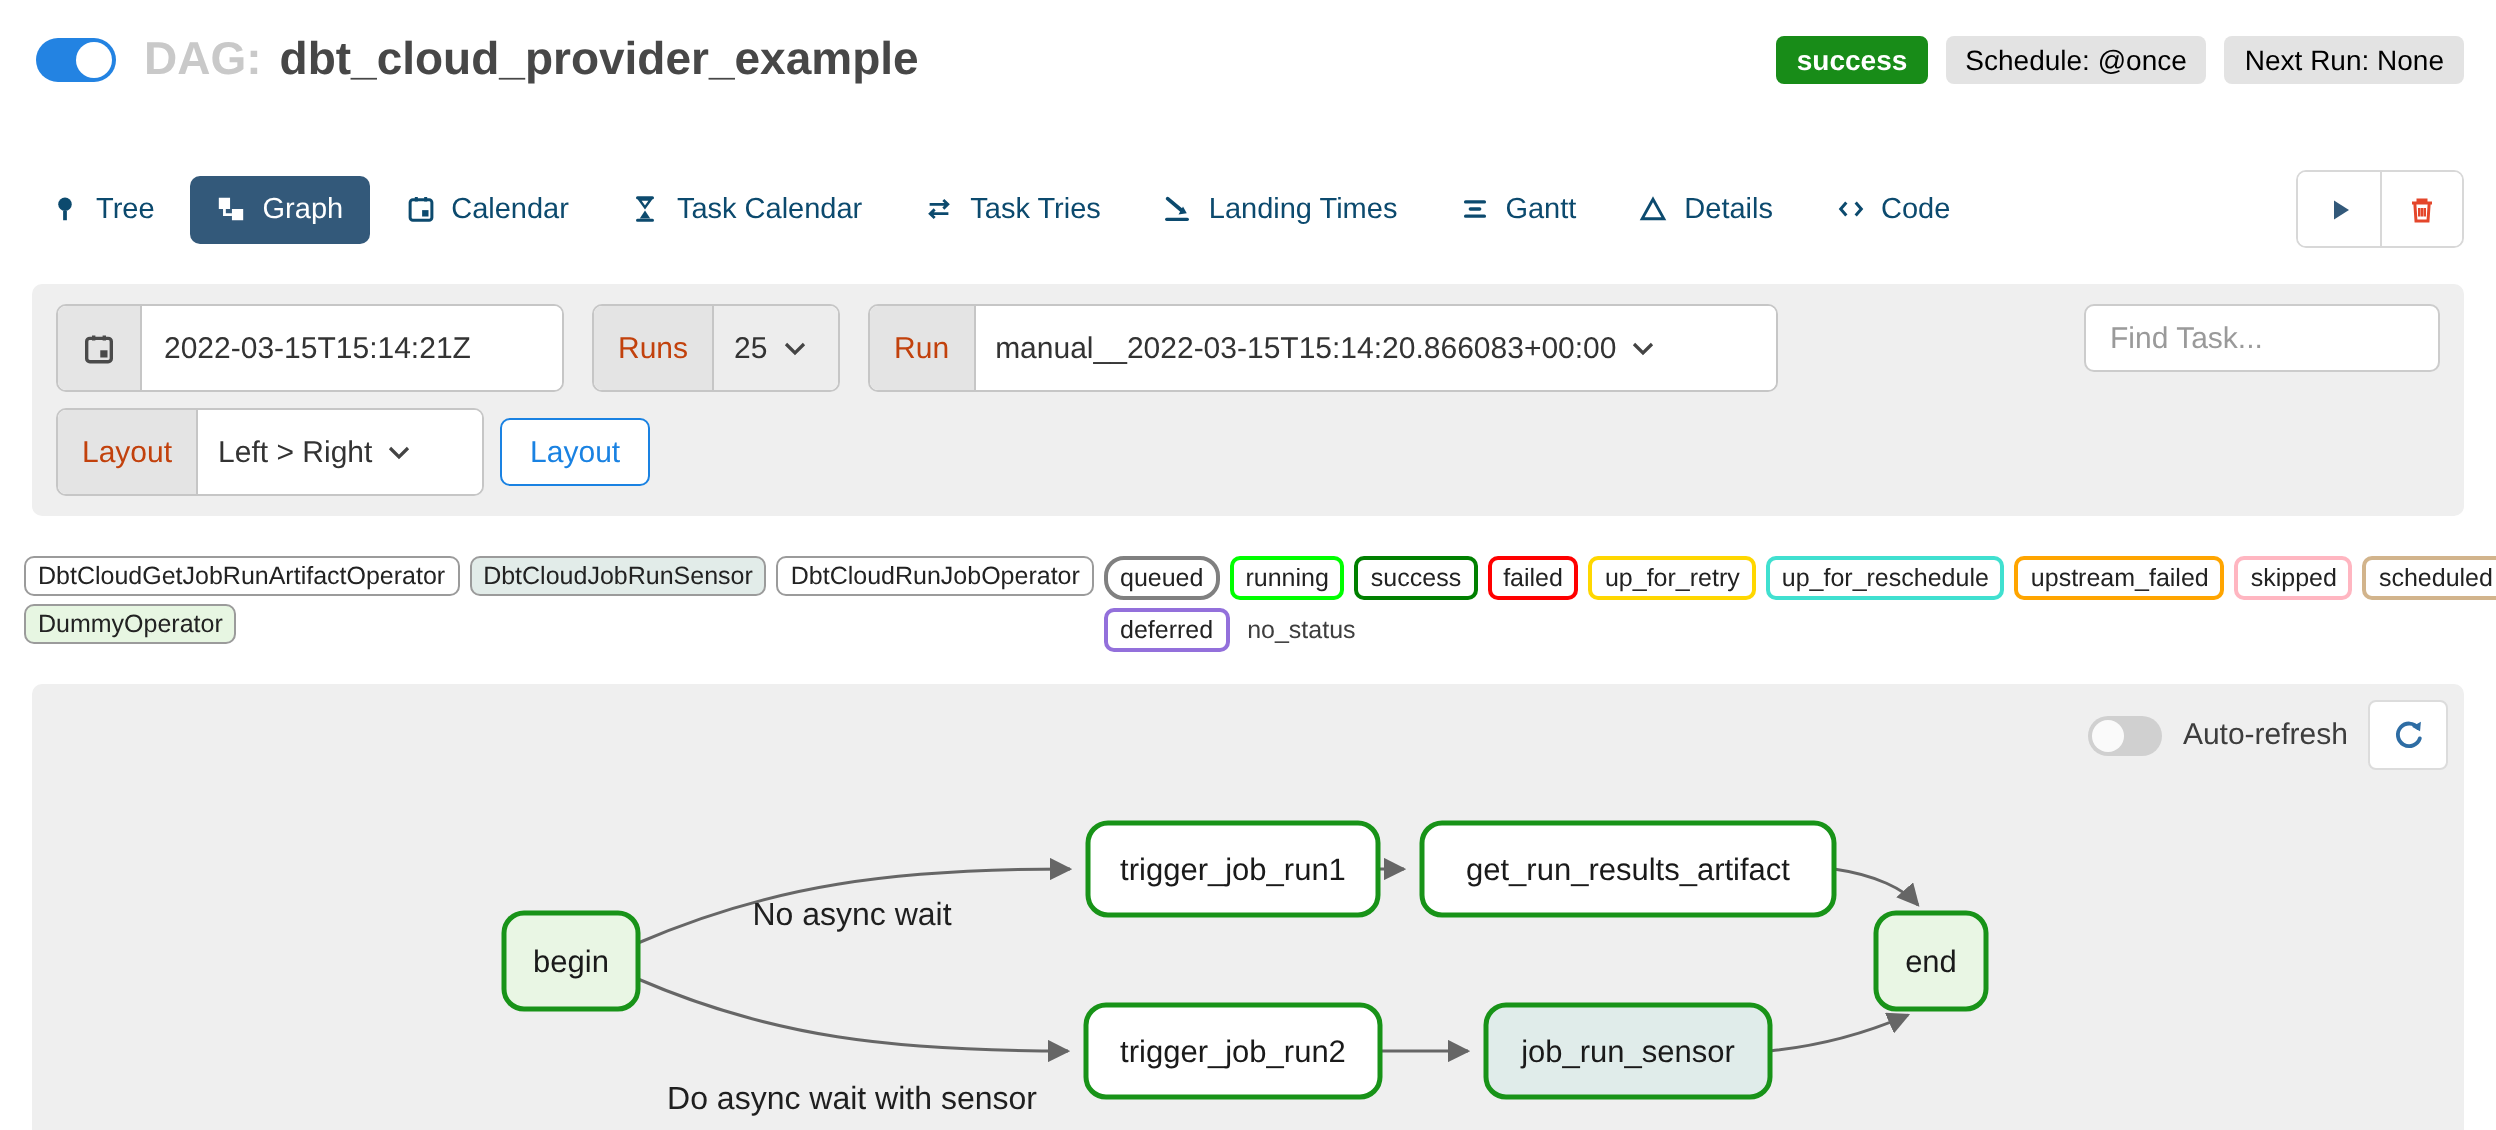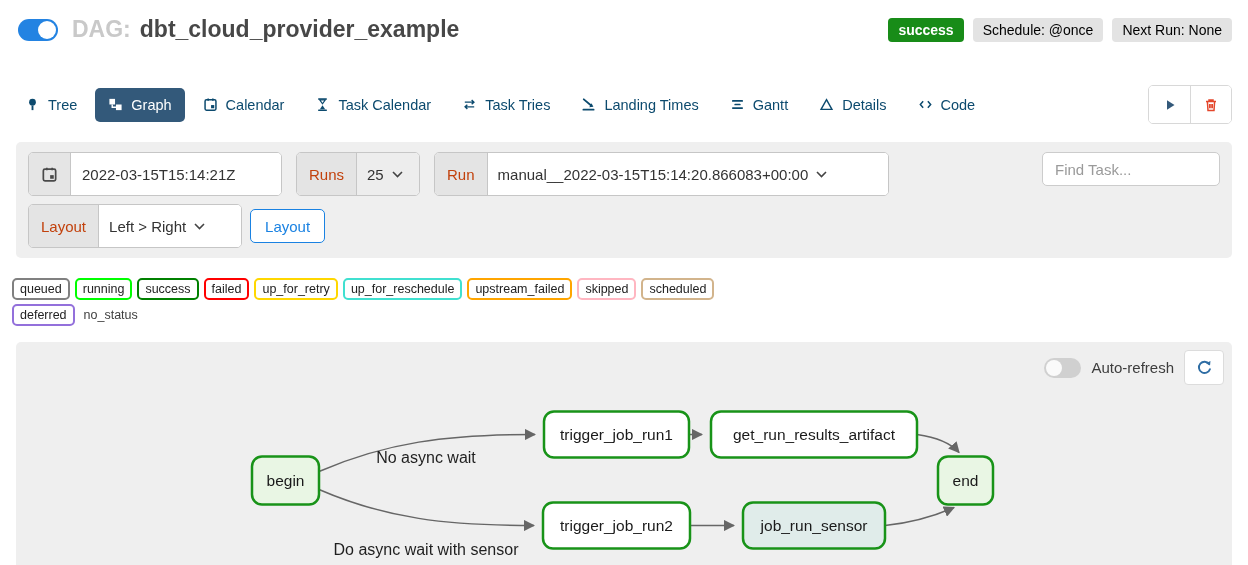--- a/index.html
+++ b/index.html
@@ -226,23 +226,33 @@
           <path d="M1 1 L5.5 5.5 L10 1" fill="none" stroke="#444" stroke-width="1.6"></path>
         </svg>
       </div>
     </div>
     <button class="update-btn">Layout</button>
   </div>
   <input class="find-task" placeholder="Find Task..." style="">
 </div>
 
 <div class="legend">
+  <div class="legend-col legend-ops">
+    <div class="legend-row">
+      <span class="lbadge op-badge" style="background-color: rgb(255, 255, 255);">DbtCloudGetJobRunArtifactOperator</span>
+      <span class="lbadge op-badge" style="background-color: rgb(226, 236, 233);">DbtCloudJobRunSensor</span>
+      <span class="lbadge op-badge" style="background-color: rgb(255, 255, 255);">DbtCloudRunJobOperator</span>
+    </div>
+    <div class="legend-row">
+      <span class="lbadge op-badge" style="background-color: rgb(231, 246, 226);">DummyOperator</span>
+    </div>
+  </div>
   <div class="legend-col">
     <div class="legend-row">
-      <span class="lbadge st-badge" style="border-color: rgb(128, 128, 128);">queued</span>
+      <span class="lbadge st-badge" style="border-color: rgb(128, 128, 128); border-radius: 10px;">queued</span>
       <span class="lbadge st-badge" style="border-color: rgb(0, 255, 0);">running</span>
       <span class="lbadge st-badge" style="border-color: rgb(0, 128, 0);">success</span>
       <span class="lbadge st-badge" style="border-color: rgb(255, 0, 0);">failed</span>
       <span class="lbadge st-badge" style="border-color: rgb(255, 215, 0);">up_for_retry</span>
       <span class="lbadge st-badge" style="border-color: rgb(64, 224, 208);">up_for_reschedule</span>
       <span class="lbadge st-badge" style="border-color: rgb(255, 165, 0);">upstream_failed</span>
       <span class="lbadge st-badge" style="border-color: rgb(255, 182, 193);">skipped</span>
       <span class="lbadge st-badge" style="border-color: rgb(210, 180, 140);">scheduled</span>
     </div>
     <div class="legend-row">

